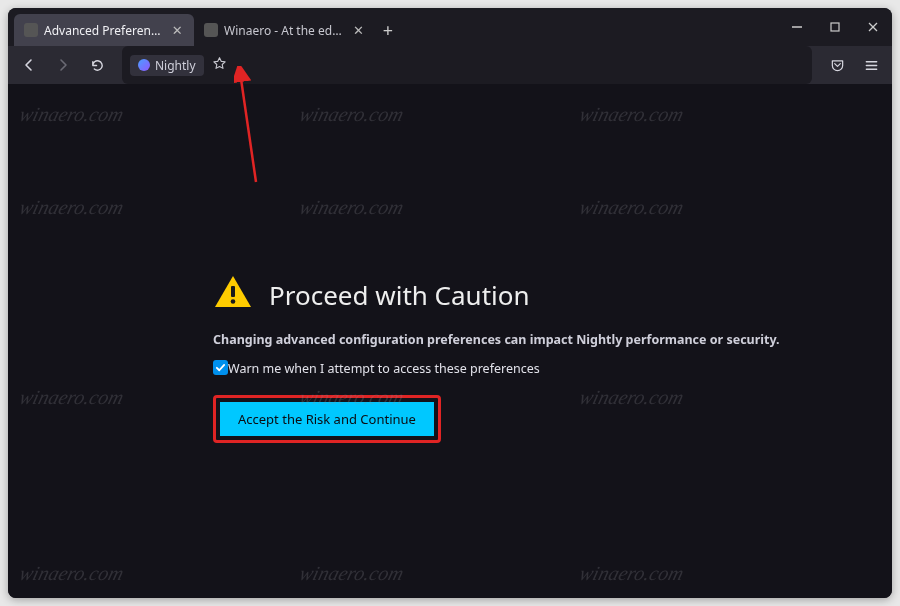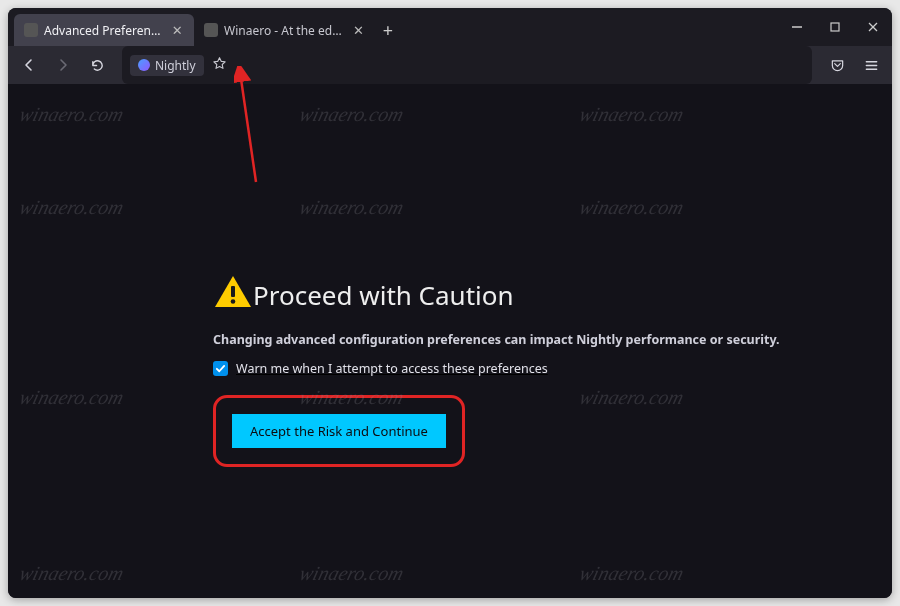--- a/index.html
+++ b/index.html
@@ -20,29 +20,29 @@
     .nav-btn { width: 30px; height: 30px; display: flex; align-items: center; justify-content: center; border-radius: 4px; color: #d5d5de; cursor: pointer; }
     .nav-btn.disabled { color: #6a6a74; cursor: default; }
     .urlbar { flex: 1; height: 38px; background: #1c1b22; border-radius: 6px; display: flex; align-items: center; padding: 0 8px; margin: 0 6px; gap: 8px; }
     .identity-box { display: flex; align-items: center; gap: 5px; background: #32313c; padding: 2px 8px; border-radius: 4px; color: #cfcfda; font-size: 12px; cursor: pointer; }
     .identity-icon { width: 12px; height: 12px; border-radius: 50%; background: linear-gradient(135deg,#4a9eff,#9059ff); flex: none; }
     .url-text { color: #d8d8e0; font-size: 13px; flex: 1; }
     .star-btn { color: #c7c7cf; cursor: pointer; }
     .right-btns { display: flex; align-items: center; gap: 4px; }
     .content { position: absolute; top: 76px; left: 0; right: 0; bottom: 0; background: #131219; }
     .caution-container { position: absolute; left: 205px; top: 190px; }
-    .caution-header { display: flex; align-items: center; }
+    .caution-header { display: flex; align-items: center; gap: 16px; }
     .warn-icon svg { width: 40px; height: 36px; }
     .caution-title { font-size: 26px; font-weight: 400; color: #eeeeee; }
     .caution-desc { font-size: 12.5px; color: #cfcfda; margin-top: 16px; margin-left: 0; font-weight: bold; }
-    .checkbox-row { display: flex; align-items: center; gap: 8px; margin-top: 12px; cursor: pointer; text-decoration: underline; }
+    .checkbox-row { display: flex; margin-top: 12px; cursor: pointer; }
     .checkbox { width: 15px; height: 15px; background: #0090ed; border-radius: 3px; display: flex; align-items: center; justify-content: center; }
     .checkbox svg { width: 11px; height: 11px; }
     .checkbox-label { font-size: 12.5px; color: #e2e2ea; }
-    .accept-btn-wrap { margin-top: 18px; display: inline-block; border: 3px solid #e02424; padding: 16px; border-radius: 14px; }
+    .accept-btn-wrap { margin-top: 18px; display: inline-block; border: 3px solid #e02424; padding: 4px; border-radius: 4px; }
     .accept-btn { background: #00c8ff; color: #0c0c11; font-size: 13px; padding: 8px 18px; border: none; cursor: pointer; }
     .arrow-annotation { position: absolute; pointer-events: none; }
     .watermark { position: absolute; font-size: 20px; font-style: italic; color: rgba(140,140,148,.25); font-family: Georgia, serif; pointer-events: none; user-select: none; transform: skewX(-15deg); }
   </style>
 </head>
 <body>
 
 <div class="window">
 
   <div class="titlebar">

